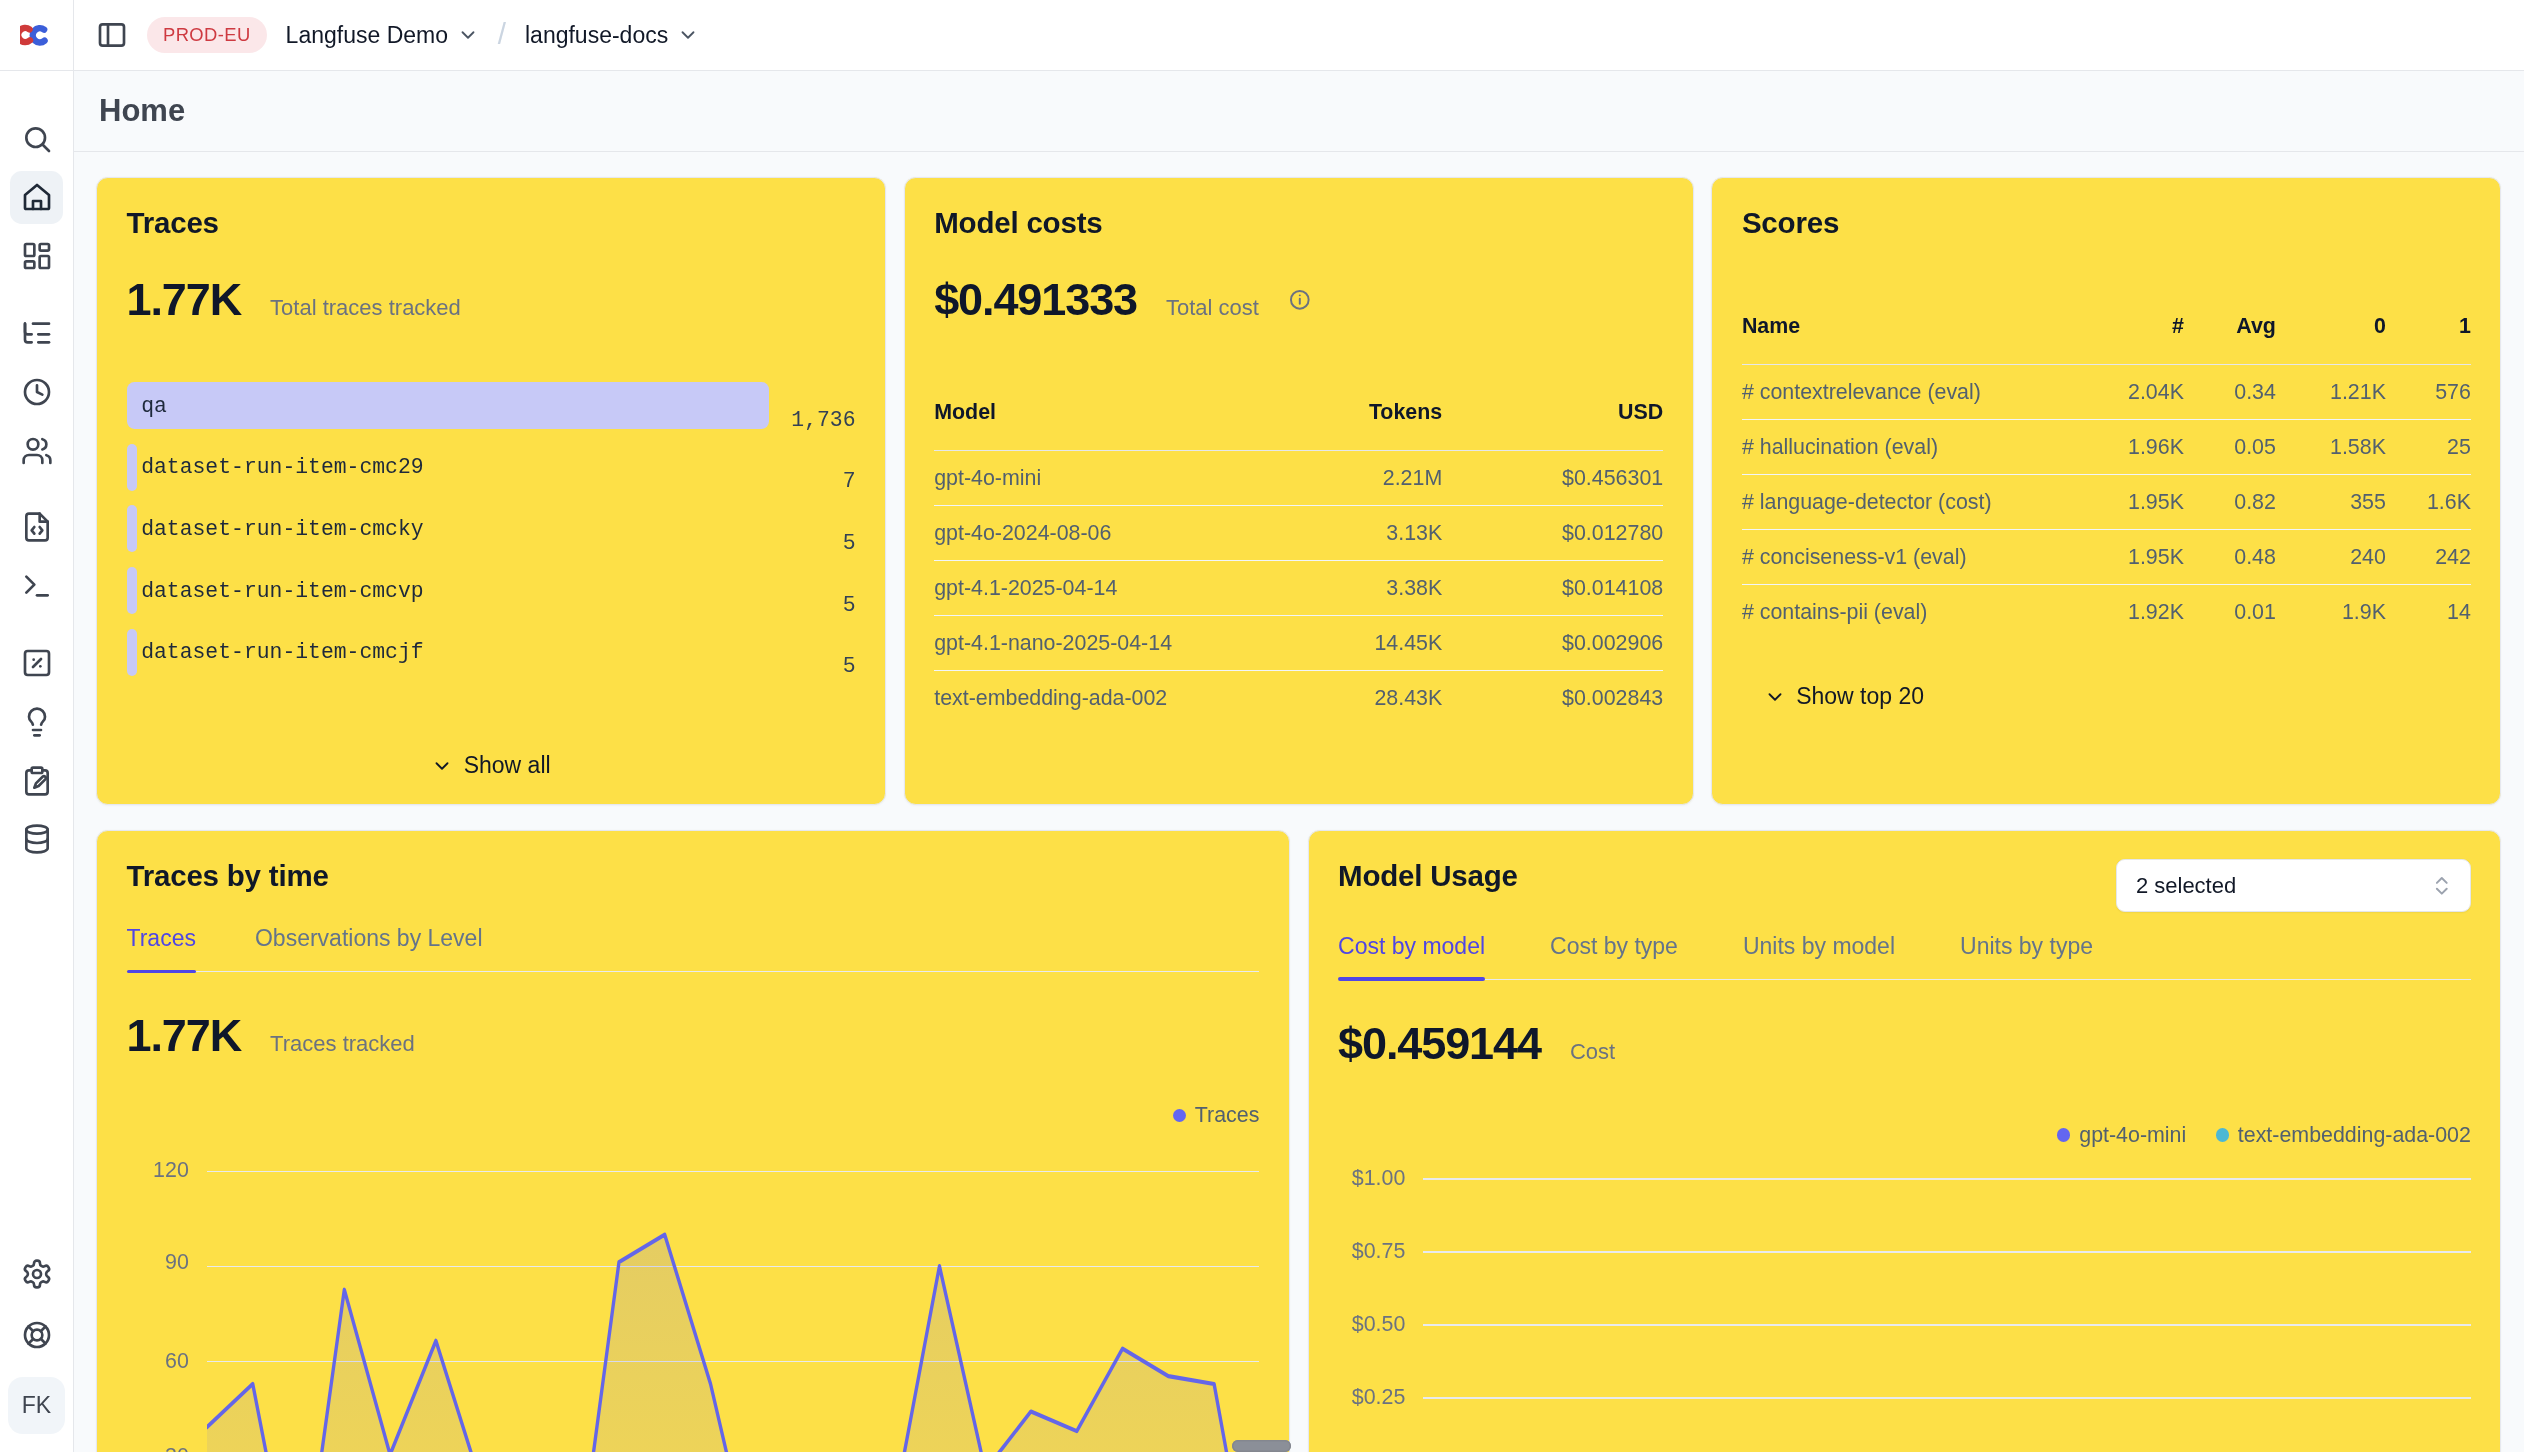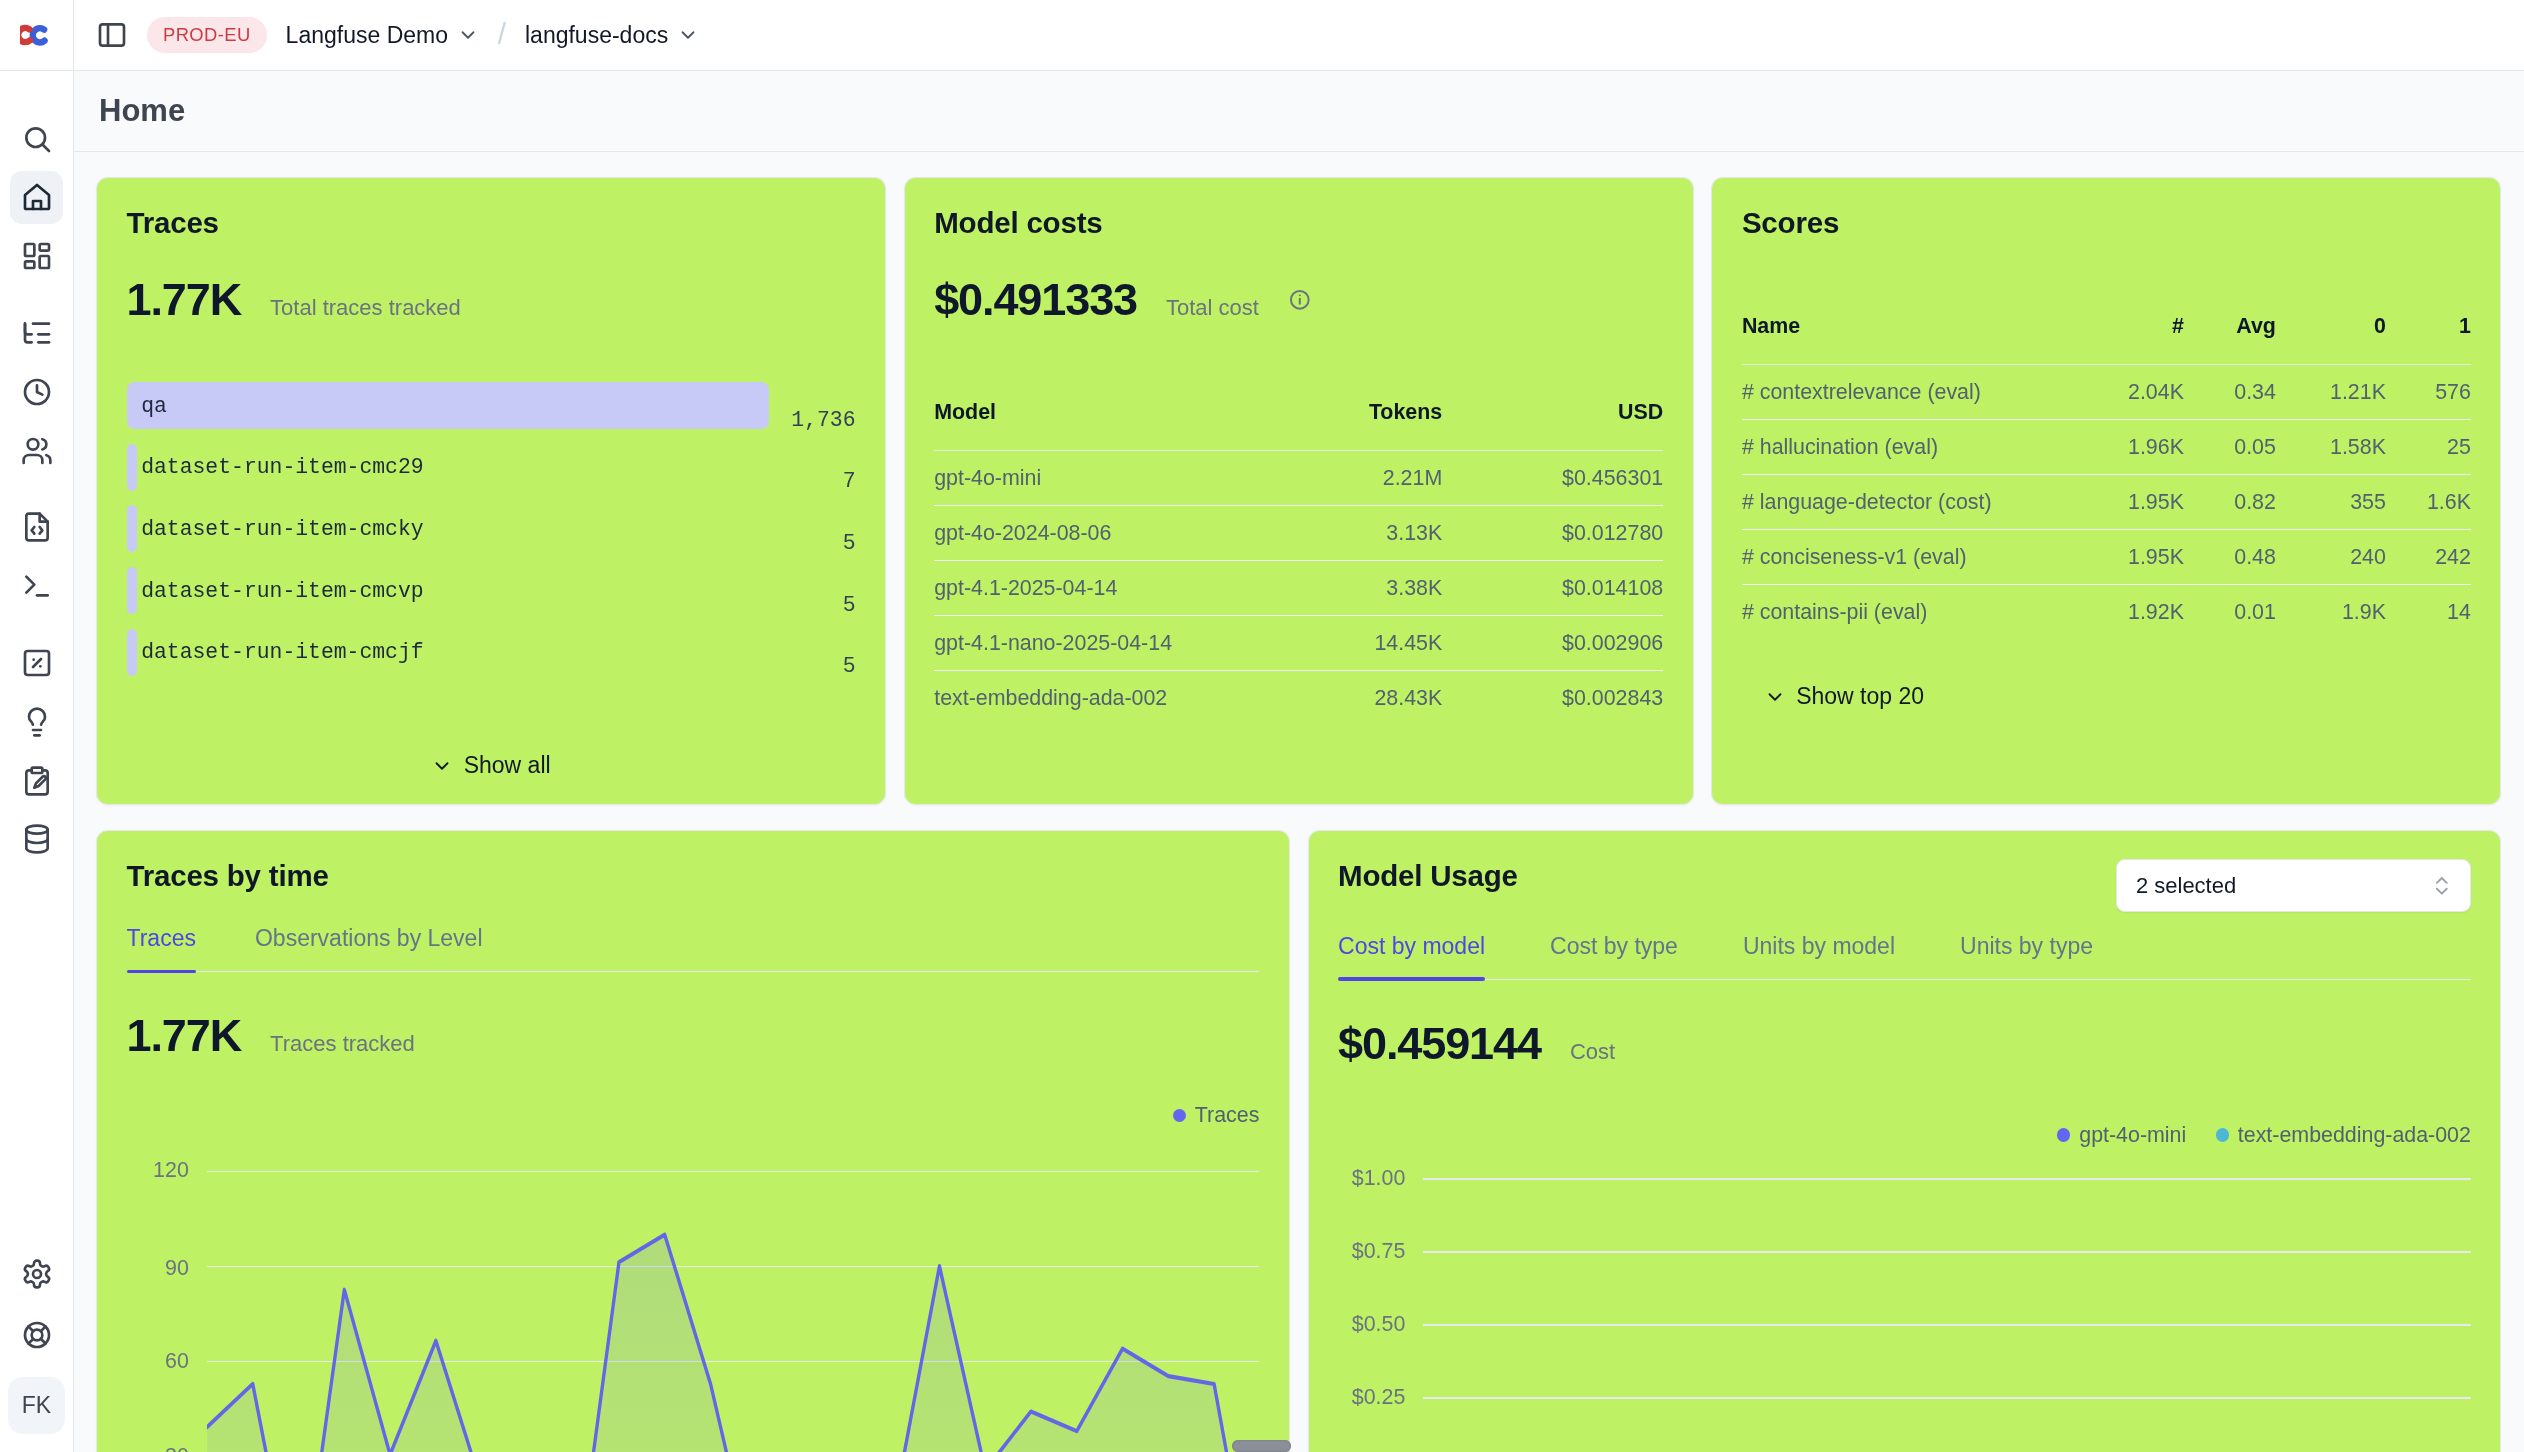--- a/index.html
+++ b/index.html
@@ -37,21 +37,21 @@
 
   
   .main { flex:1; display:flex; flex-direction:column; background:#f8fafc; min-width:0; }
   .page-head { height:81px; flex:0 0 81px; border-bottom:0.7px solid #e5e7eb; display:flex; align-items:center; padding-left:25px; }
   .page-head h1 { font-size:31px; font-weight:700; color:#3f4550; }
   .content { flex:1; padding:25px 23.6px 0 22px; overflow:hidden; }
 
   .grid-top { display:grid; grid-template-columns:repeat(3,1fr); gap:17.7px; height:628px; }
   .grid-bottom { margin-top:25px; display:grid; grid-template-columns:1fr 1fr; gap:17.7px; height:744px; }
 
-  .card { background:#bef264; border:0.7px solid #e6e8ee; border-radius:11.8px; padding:28px 29.5px;
+  .card { background:#fde047; border:0.7px solid #e6e8ee; border-radius:11.8px; padding:28px 29.5px;
     box-shadow:0 0.7px 2.2px rgba(16,24,40,.04); overflow:hidden; display:flex; flex-direction:column; }
   .card-title { font-size:29.5px; font-weight:700; color:#101828; letter-spacing:-0.2px; }
 
   .stat { display:flex; align-items:baseline; gap:29px; margin-top:34px; }
   .stat .num { font-size:45px; font-weight:700; letter-spacing:-1.1px; color:#0f172a; }
   .stat .lbl { font-size:22px; color:#6b7280; }
   .stat .info { align-self:center; display:flex; color:#6b7280; }
   .stat .info svg { width:23.6px; height:23.6px; }
 
   
@@ -449,21 +449,21 @@
             </div>
             <div class="legend" style="margin-top:41px">
                 <div class="legend-item">
                   <span class="legend-dot" style="background:#6366f1"></span>
                   <span>Traces</span>
                 </div>
               </div>
             <div class="chart" style="margin-top:5.9px">
               <div class="ylabels" style="width:80px">
                   <div class="ylab" style="top: 23.6px;">120</div>
-                  <div class="ylab" style="top: 121px;">90</div>
+                  <div class="ylab" style="top: 115px;">90</div>
                   <div class="ylab" style="top: 214px;">60</div>
                   <div class="ylab" style="top: 309px;">30</div>
                 </div>
               <div class="plot">
                   <div class="gridline" style="top: 37px;"></div>
                   <div class="gridline" style="top: 132px;"></div>
                   <div class="gridline" style="top: 227px;"></div>
                   <svg viewBox="0 0 1413 450" preserveAspectRatio="none" style="position: absolute; inset: 0px; width: 100%; height: 100%; overflow: hidden;">
                     <defs>
                       <linearGradient id="tfill" x1="0" y1="0" x2="0" y2="1">

